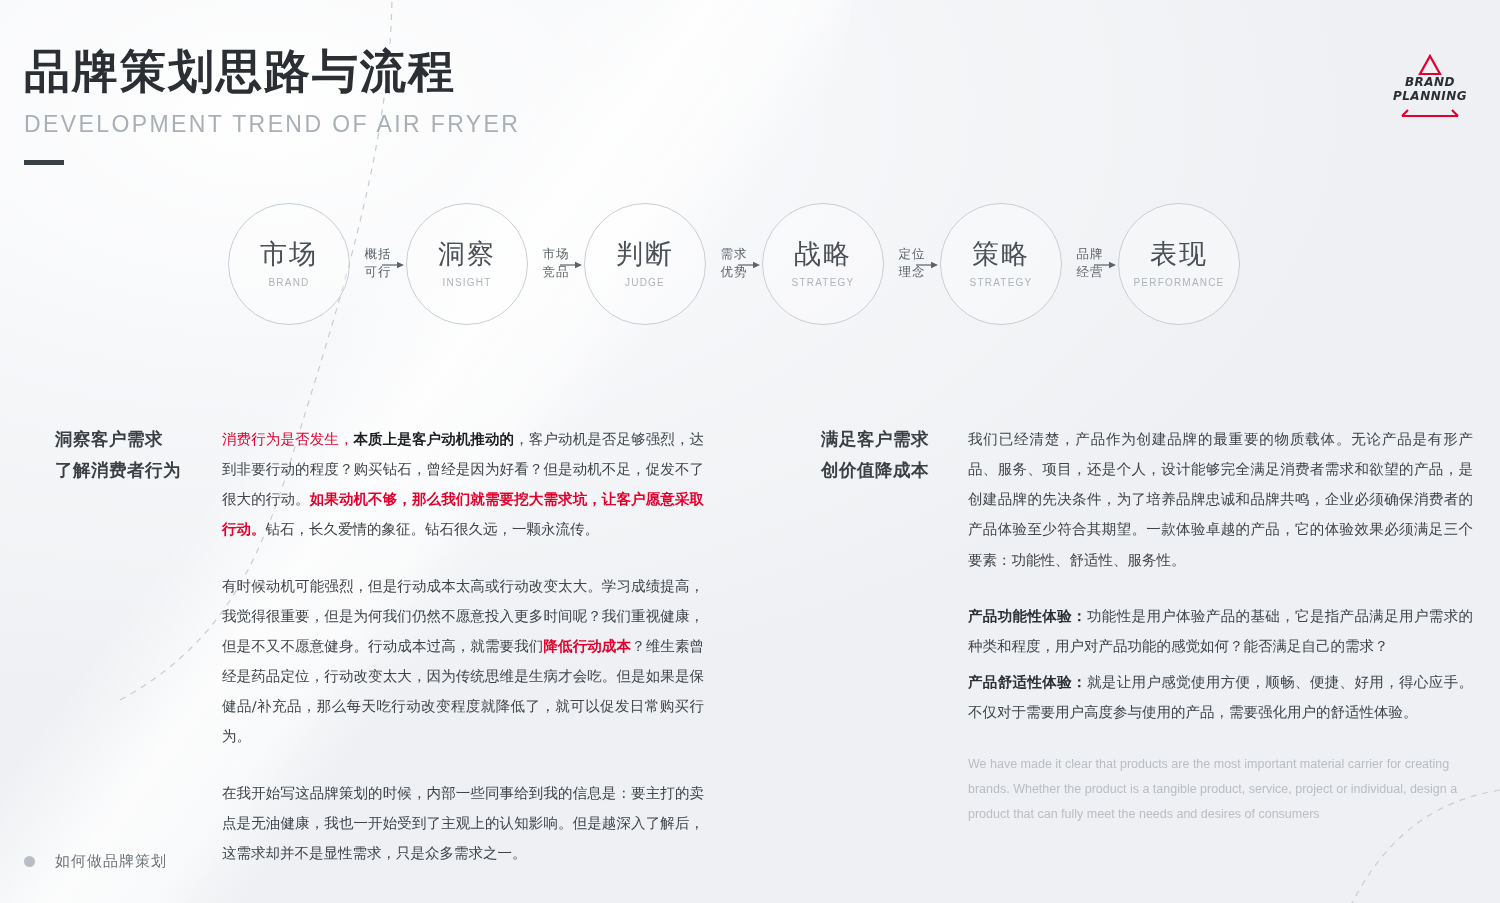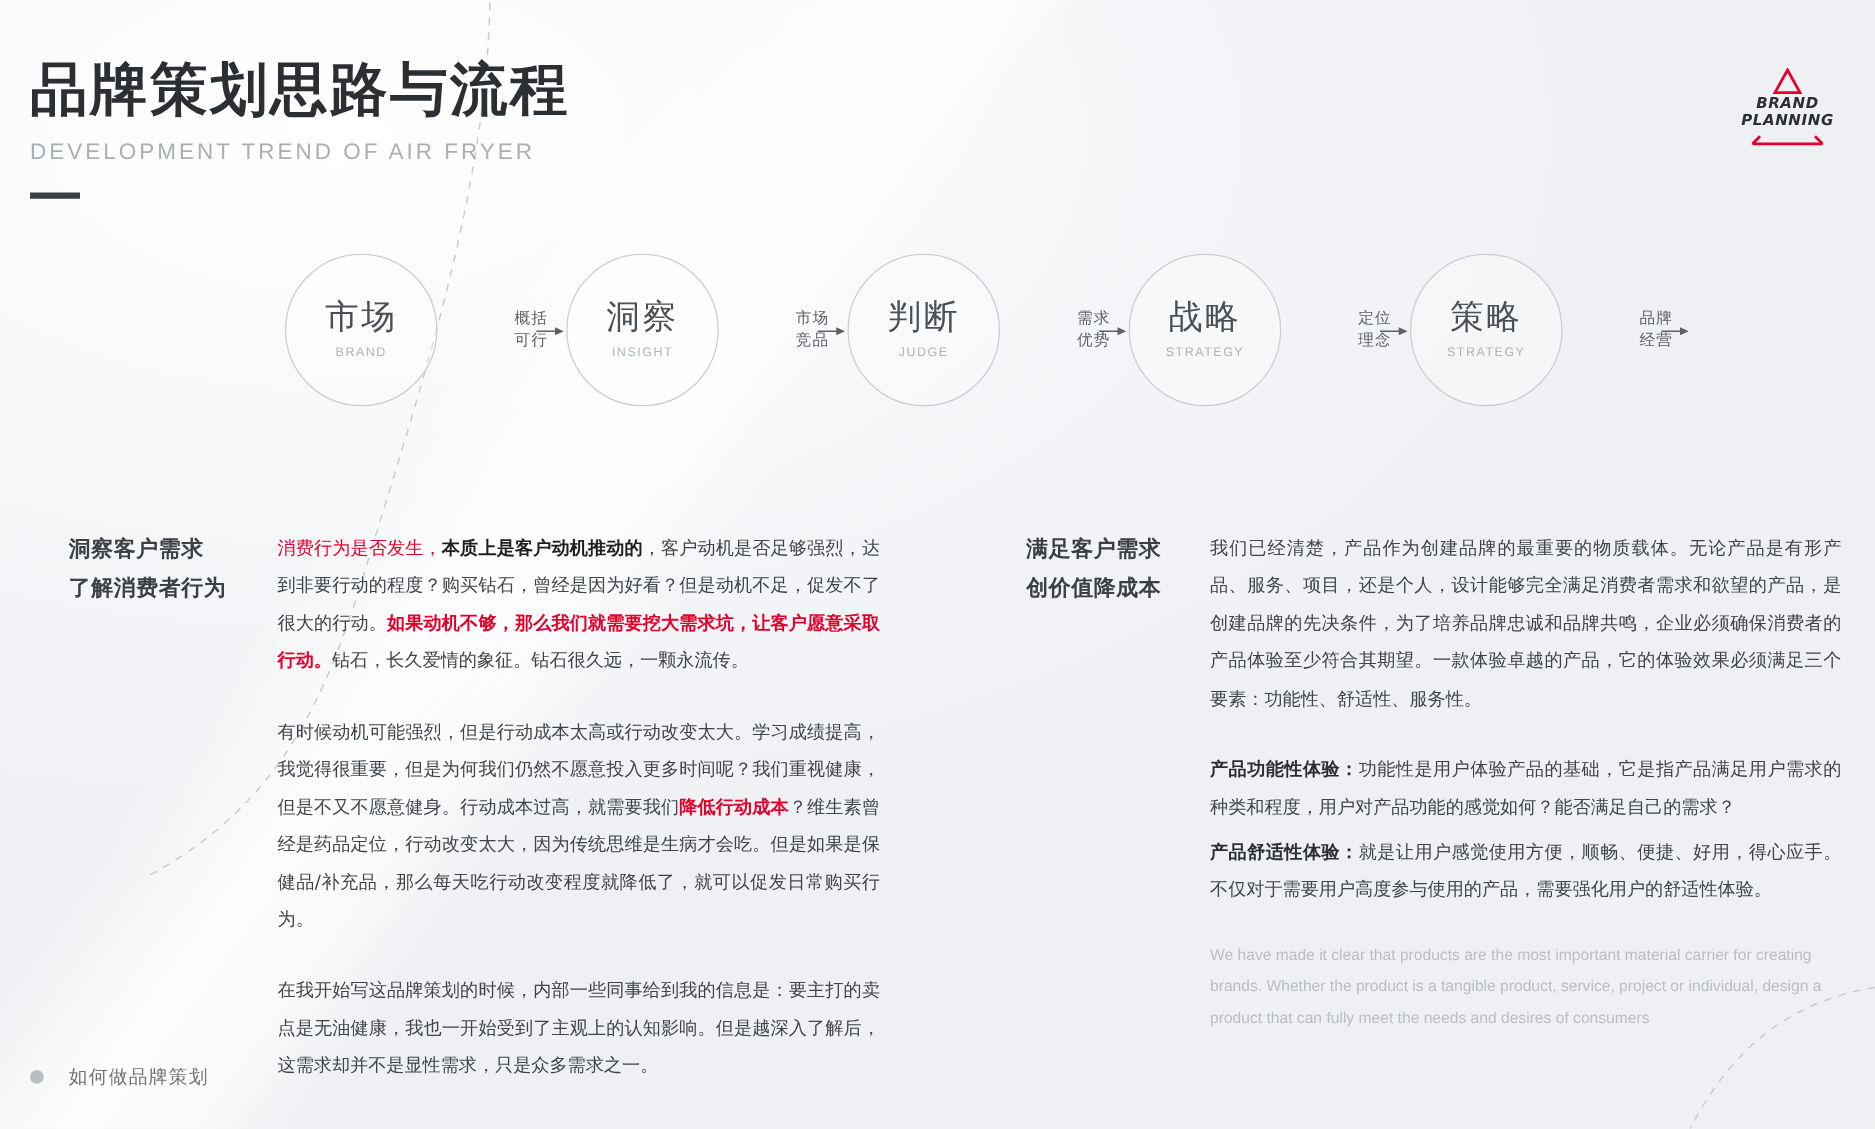--- a/index.html
+++ b/index.html
@@ -61,21 +61,21 @@
     font-family: "DejaVu Sans", "Liberation Sans", sans-serif;
     font-size: 46px;
     font-weight: bold;
     letter-spacing: 2px;
     color: #2b2f33;
     line-height: 1.2;
     margin: 0;
   }
   .sub-title {
     margin-top: 12px;
-    font-size: 18px;
+    font-size: 23px;
     letter-spacing: 2.4px;
     color: #a9afb6;
     font-weight: 300;
   }
   .title-rule {
     margin-top: 22px;
     width: 40px;
     height: 5px;
     background: #3b4045;
   }
@@ -134,21 +134,20 @@
     color: #aeb4ba;
   }
   .connector {
     width: 56px;
     display: flex;
     flex-direction: column;
     align-items: center;
     justify-content: center;
     position: relative;
     padding-bottom: 2px;
-    padding-left: 47px;
   }
   .conn-label {
     font-size: 12.5px;
     color: #5c6268;
     line-height: 1.45;
     text-align: center;
     letter-spacing: 1px;
     font-family: "DejaVu Sans", "Liberation Sans", sans-serif;
   }
   .conn-arrow {
@@ -336,20 +335,24 @@
 
     <div class="connector">
       <div class="conn-label">品牌</div>
       <div class="conn-label">经营</div>
       <svg class="conn-arrow" viewBox="0 0 22 8">
         <line x1="0" y1="4" x2="17" y2="4" stroke="#5c6268" stroke-width="1.2"></line>
         <polygon points="22,4 15,0.8 15,7.2" fill="#5c6268"></polygon>
       </svg>
     </div>
 
+    <div class="node">
+      <div class="node-cn">表现</div>
+      <div class="node-en">PERFORMANCE</div>
+    </div>
 
   </div>
 
   <div class="col-left-label">
     <div>洞察客户需求</div>
     <div>了解消费者行为</div>
   </div>
 
   <div class="col-left-body">
     <p class="para"><span class="red">消费行为是否发生，</span><span class="dark-b">本质上是客户动机推动的</span><span>，客户动机是否足够强烈，达到非要行动的程度？购买钻石，曾经是因为好看？但是动机不足，促发不了很大的行动。</span><span class="red-b">如果动机不够，那么我们就需要挖大需求坑，让客户愿意采取行动。</span><span>钻石，长久爱情的象征。钻石很久远，一颗永流传。</span></p>

